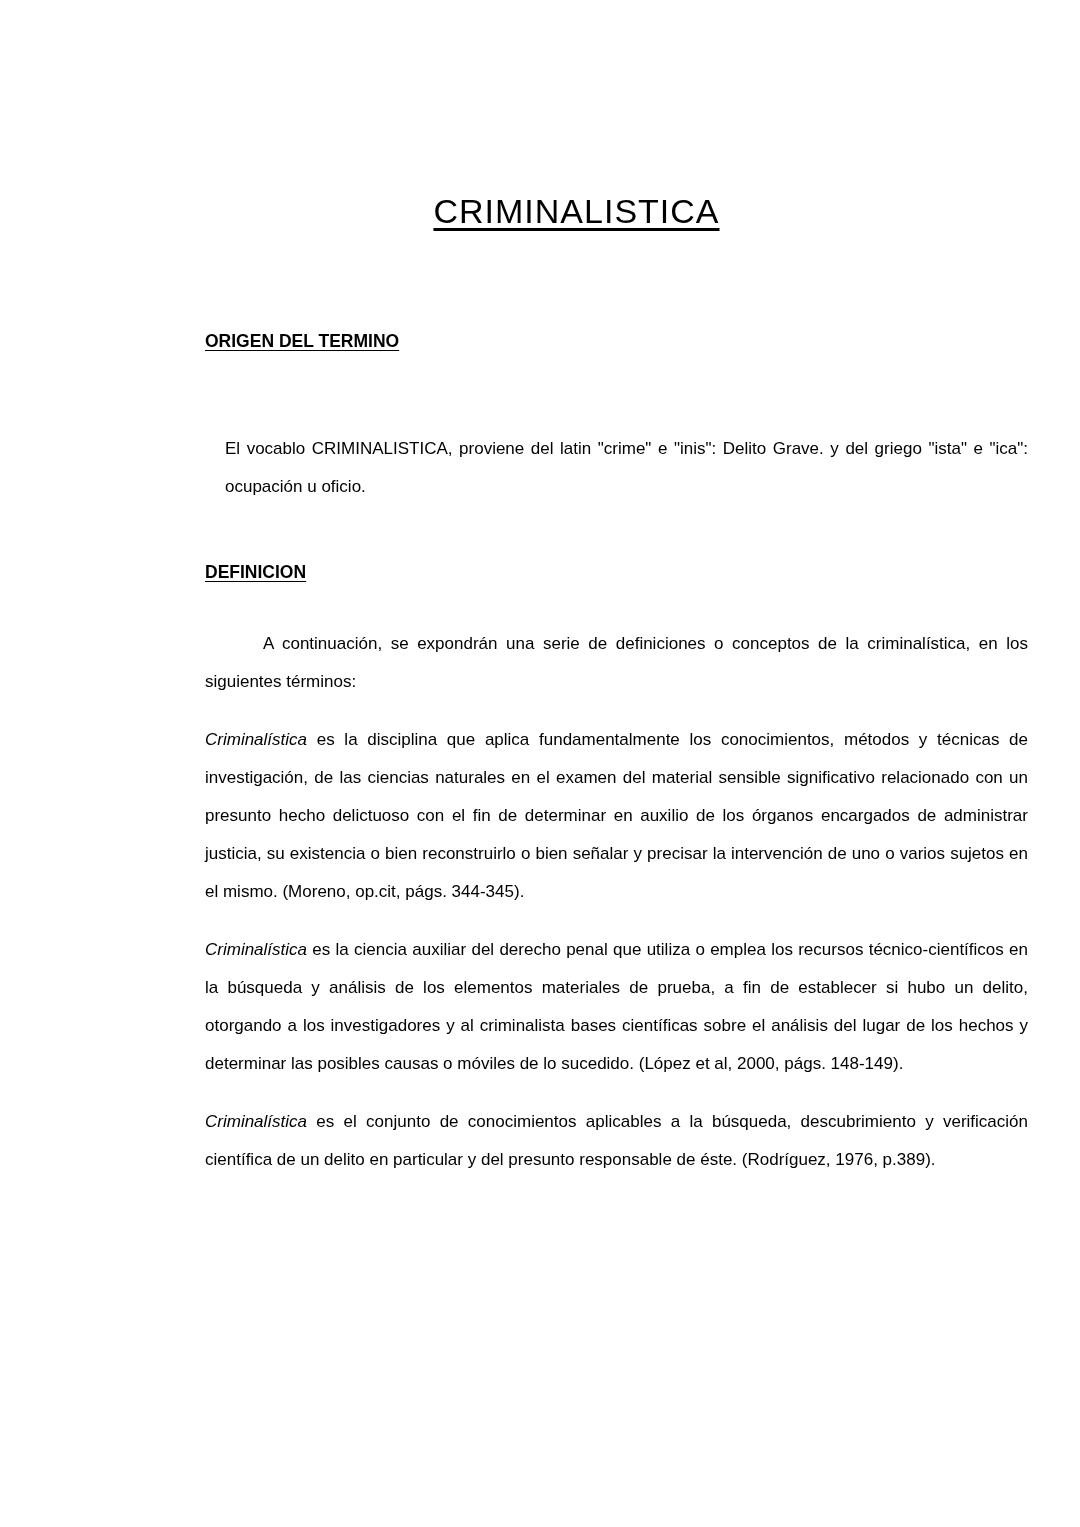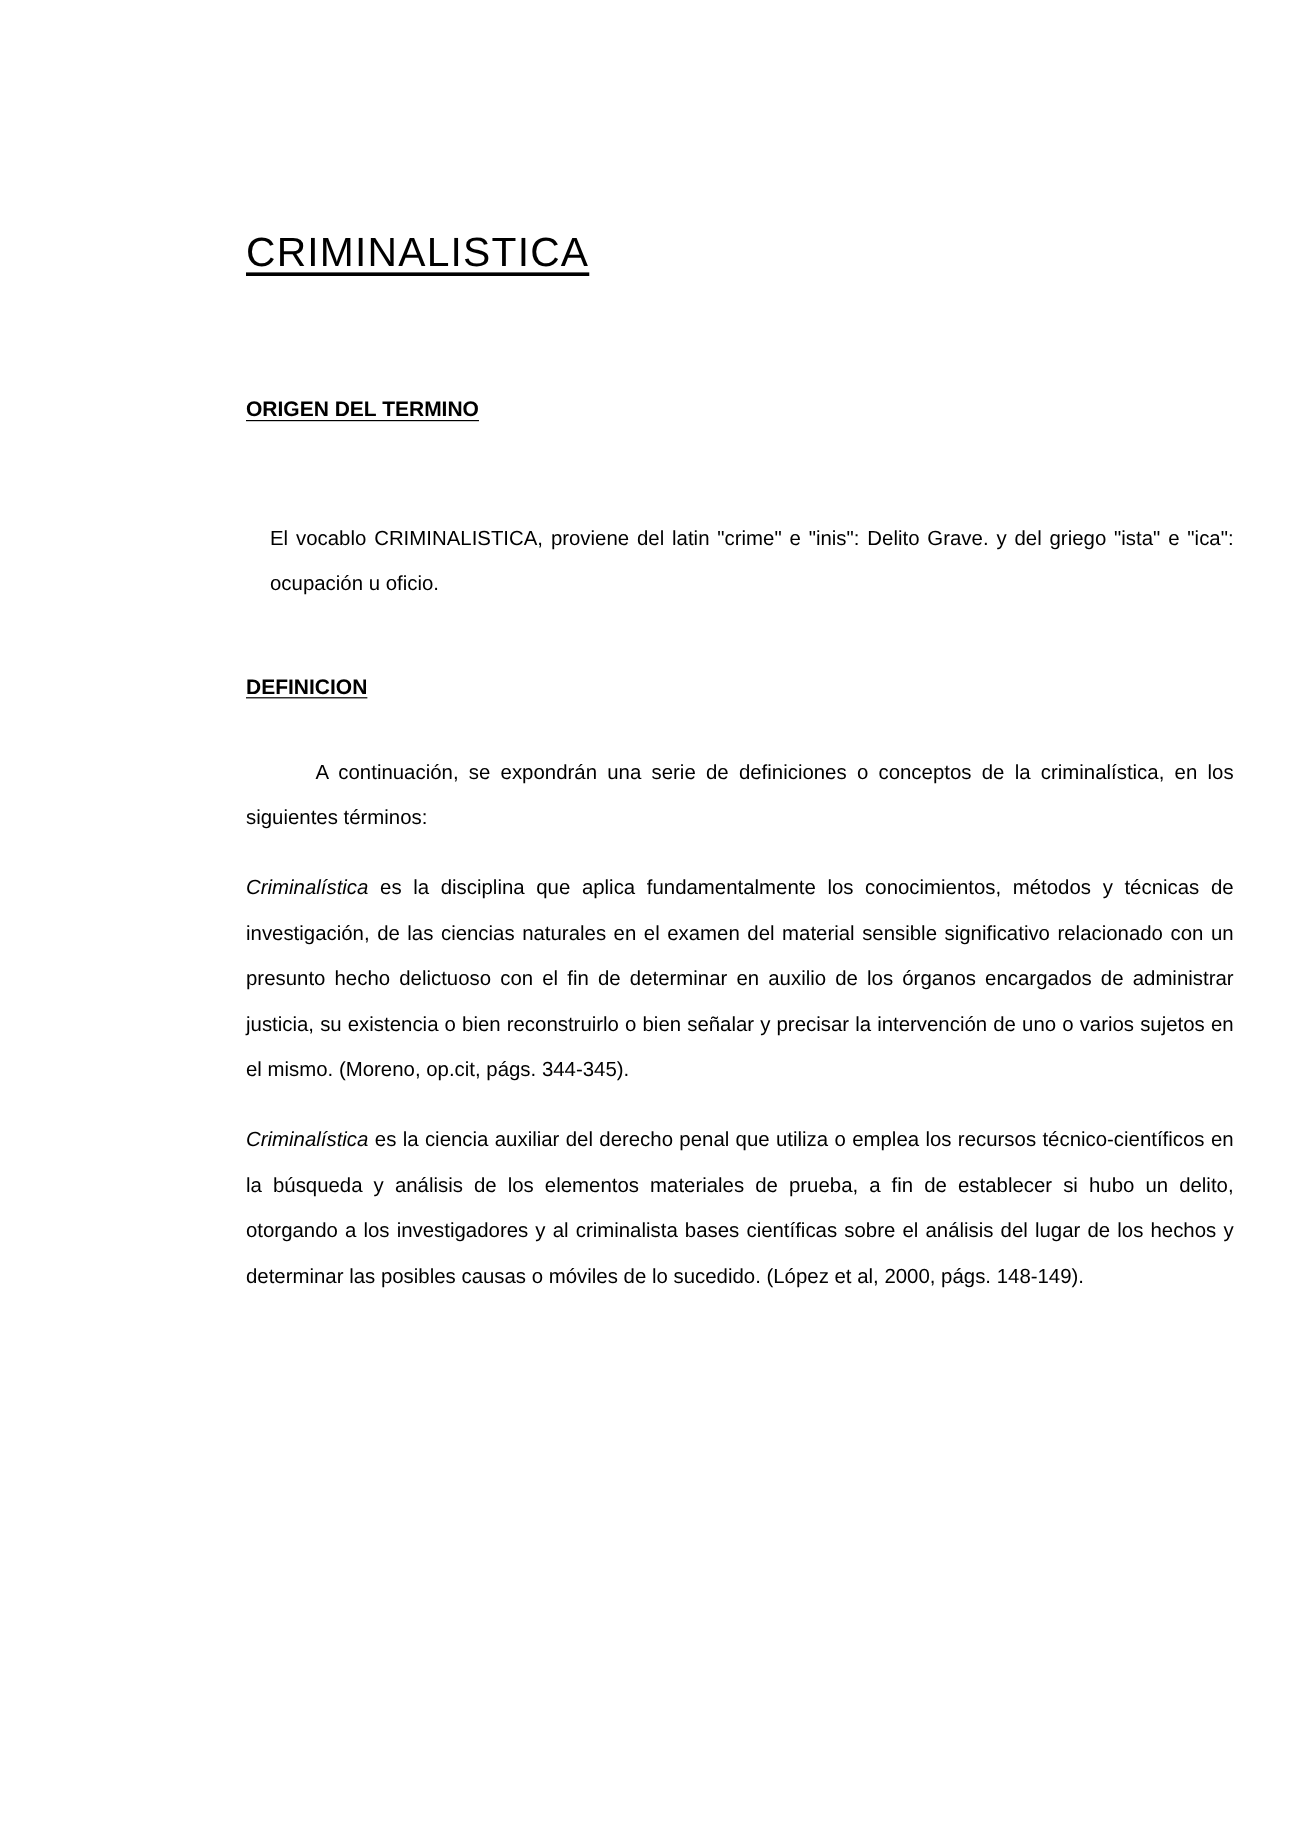--- a/index.html
+++ b/index.html
@@ -16,20 +16,21 @@
     width: 1080px;
     height: 1527px;
     background: #ffffff;
     padding: 192px 52px 40px 205px;
     overflow: hidden;
   }
   .doc-title {
     font-size: 34px;
     font-weight: 400;
     letter-spacing: 1px;
+    text-align: center;
     text-decoration: underline;
     text-underline-offset: 5px;
     margin: 0 80px 100px 0;
   }
   .heading {
     font-size: 17.5px;
     font-weight: 700;
     text-decoration: underline;
     text-underline-offset: 3px;
     margin: 0 60px 78px 0;
@@ -68,14 +69,15 @@
 
   <h2 class="heading definicion">DEFINICION</h2>
 
   <p class="body-text indented">A continuación, se expondrán una serie de definiciones o conceptos de la criminalística, en los siguientes términos:</p>
 
   <p class="body-text"><em>Criminalística</em> <span>es la disciplina que aplica fundamentalmente los conocimientos, métodos y técnicas de investigación, de las ciencias naturales en el examen del material sensible significativo relacionado con un presunto hecho delictuoso con el fin de determinar en auxilio de los órganos encargados de administrar justicia, su existencia o bien reconstruirlo o bien señalar y precisar la intervención de uno o varios sujetos en el mismo. (Moreno, op.cit, págs. 344-345).</span></p>
 
   <p class="body-text"><em>Criminalística</em> <span>es la ciencia auxiliar del derecho penal que utiliza o emplea los recursos técnico-científicos en la búsqueda y análisis de los elementos materiales de prueba, a fin de establecer si hubo un delito, otorgando a los investigadores y al criminalista bases científicas sobre el análisis del lugar de los hechos y determinar las posibles causas o móviles de lo sucedido. (López et al, 2000, págs. 148-149).</span></p>
 
 
+  <p class="body-text"><em>Criminalística</em> <span>es el conjunto de conocimientos aplicables a la búsqueda, descubrimiento y verificación científica de un delito en particular y del presunto responsable de éste. (Rodríguez, 1976, p.389).</span></p>
 
 </div>
 
 </body></html>

